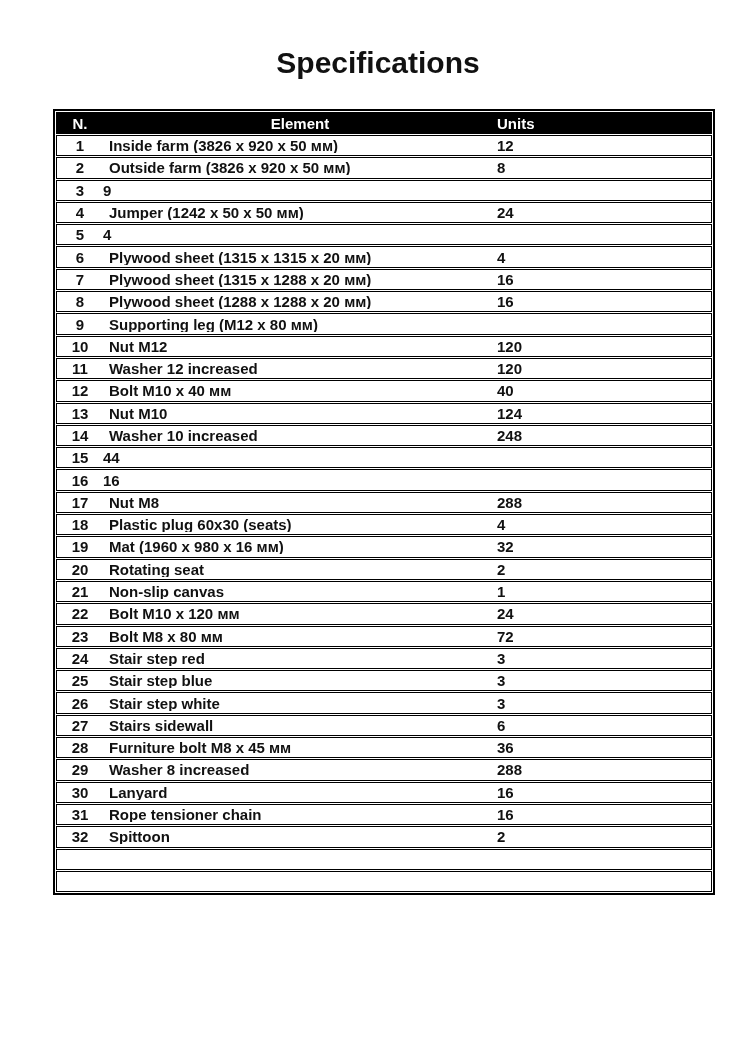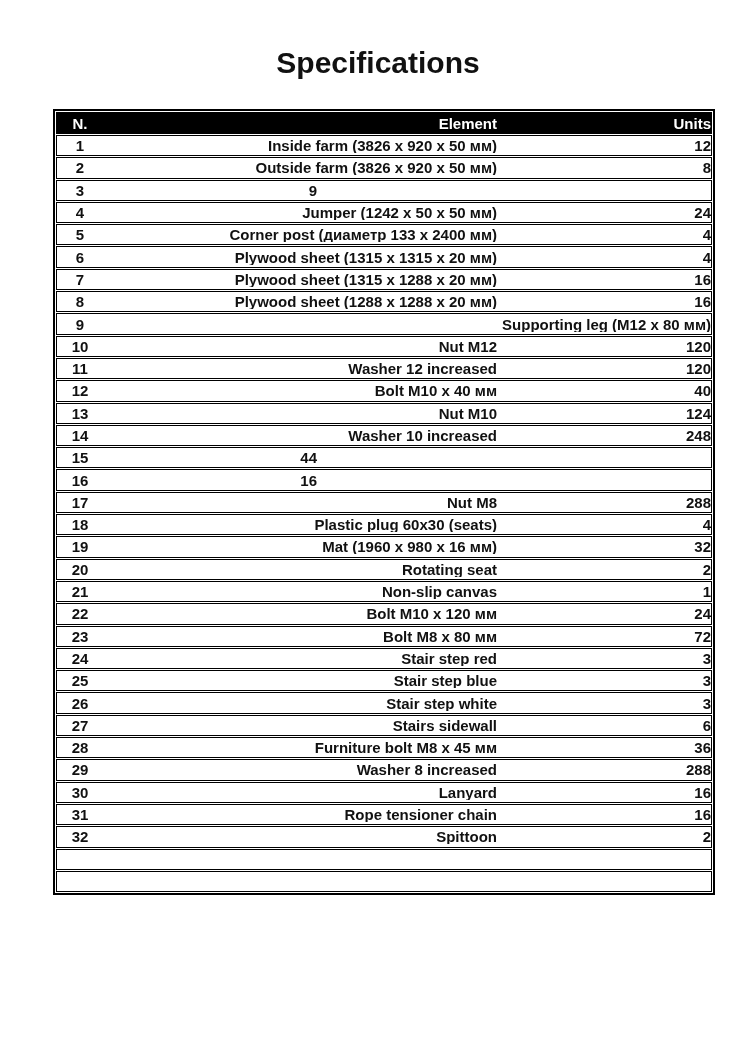--- a/index.html
+++ b/index.html
@@ -62,32 +62,33 @@
     color: var(--header-text);
     border-color: var(--header-bg);
   }
   .col-n {
     width: 46px;
     flex: 0 0 46px;
     text-align: center;
   }
   .col-el {
     flex: 1 1 auto;
-    text-align: right;
+    text-align: left;
     padding-left: 6px;
     white-space: nowrap;
     overflow: hidden;
   }
   .row.header .col-el {
+    text-align: center;
     padding-left: 0;
   }
   .col-units {
     width: 214px;
     flex: 0 0 214px;
-    text-align: right;
+    text-align: left;
   }
 </style>
 </head>
 <body>
 
 <div class="page">
   <div class="title">Specifications</div>
 
   <div class="spec-table">
     <div class="row header">
@@ -110,21 +111,20 @@
           <div class="col-n">3</div>
           <div class="col-units">9</div>
         </div>
         <div class="row">
           <div class="col-n">4</div>
           <div class="col-el">Jumper (1242 x 50 x 50 мм)</div>
           <div class="col-units">24</div>
         </div>
         <div class="row">
           <div class="col-n">5</div>
-          <div class="col-el">Corner post (диаметр 133 x 2400 мм)</div>
           <div class="col-units">4</div>
         </div>
         <div class="row">
           <div class="col-n">6</div>
           <div class="col-el">Plywood sheet (1315 x 1315 x 20 мм)</div>
           <div class="col-units">4</div>
         </div>
         <div class="row">
           <div class="col-n">7</div>
           <div class="col-el">Plywood sheet (1315 x 1288 x 20 мм)</div>

